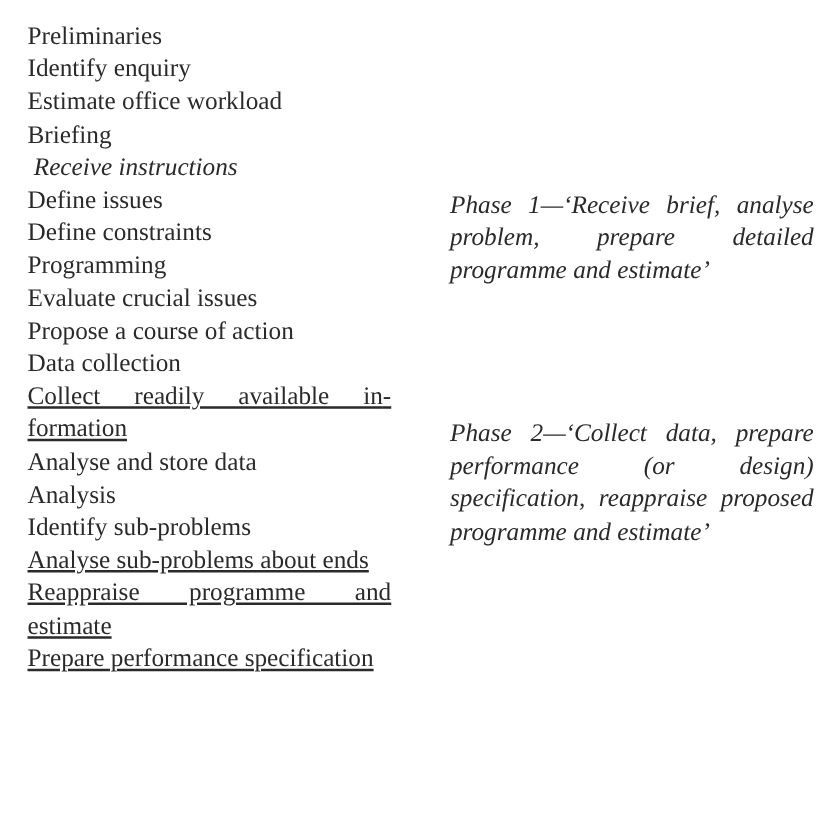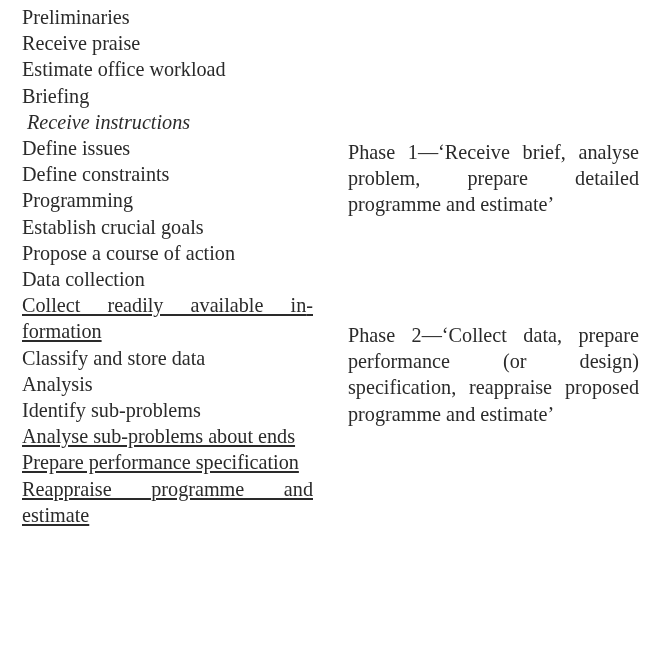--- a/index.html
+++ b/index.html
@@ -10,20 +10,21 @@
   }
 
   #page {
     position: relative;
     width: 664px;
     height: 556px;
     background: #ffffff;
     overflow: hidden;
     font-family: "Liberation Serif", "DejaVu Serif", serif;
     color: #2a2a2a;
+    margin-top: 12px;
     -webkit-font-smoothing: antialiased;
   }
 
   
 
   .column {
     position: absolute;
     font-size: 20.2px;
     line-height: 26.2px;
   }
@@ -60,55 +61,56 @@
   
   .task-line.indented {
     padding-left: 5px;
     font-style: italic;
   }
 
   
 
   .phase-note {
     position: absolute;
-    left: 0;
+    left: 12px;
     width: 291px;
     margin: 0;
     text-align: justify;
     text-align-last: left;
     hyphens: manual;
+    font-style: italic;
   }
 
   #phase-note-1 { top: 135px; }
   #phase-note-2 { top: 318px; }
 </style>
 </head>
 <body>
 
 <div id="page" style="background: rgb(255, 255, 255); color: rgb(42, 42, 42);">
 
   <div id="left-column" class="column">
       <p class="task-line">Preliminaries</p>
-      <p class="task-line">Receive praise</p>
+      <p class="task-line">Identify enquiry</p>
       <p class="task-line">Estimate office workload</p>
       <p class="task-line">Briefing</p>
       <p class="task-line indented">Receive instructions</p>
       <p class="task-line">Define issues</p>
       <p class="task-line">Define constraints</p>
       <p class="task-line">Programming</p>
-      <p class="task-line">Establish crucial goals</p>
+      <p class="task-line">Evaluate crucial issues</p>
       <p class="task-line">Propose a course of action</p>
       <p class="task-line">Data collection</p>
       <p class="task-line wrapped">Collect readily available in­formation</p>
-      <p class="task-line">Classify and store data</p>
+      <p class="task-line">Analyse and store data</p>
       <p class="task-line">Analysis</p>
       <p class="task-line">Identify sub-problems</p>
       <p class="task-line wrapped">Analyse sub-problems about ends</p>
+      <p class="task-line wrapped">Reappraise programme and estimate</p>
       <p class="task-line wrapped">Prepare performance spe­cification</p>
-      <p class="task-line wrapped">Reappraise programme and estimate</p>
     </div>
 
   <div id="right-column" class="column">
     <p id="phase-note-1" class="phase-note">Phase 1—‘Receive brief, analyse problem, prepare detailed programme and estimate’</p>
     <p id="phase-note-2" class="phase-note">Phase 2—‘Collect data, pre­pare performance (or de­sign) specification, reap­praise proposed programme and estimate’</p>
   </div>
 
 </div>
 
 </body></html>

